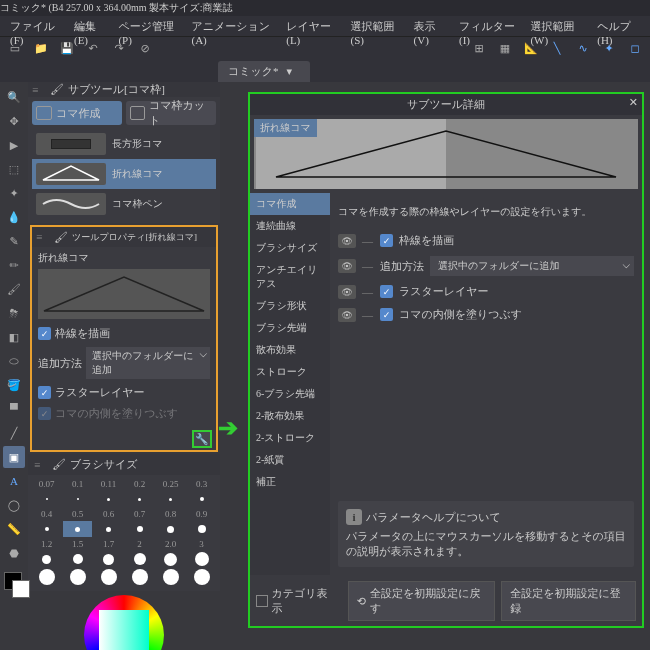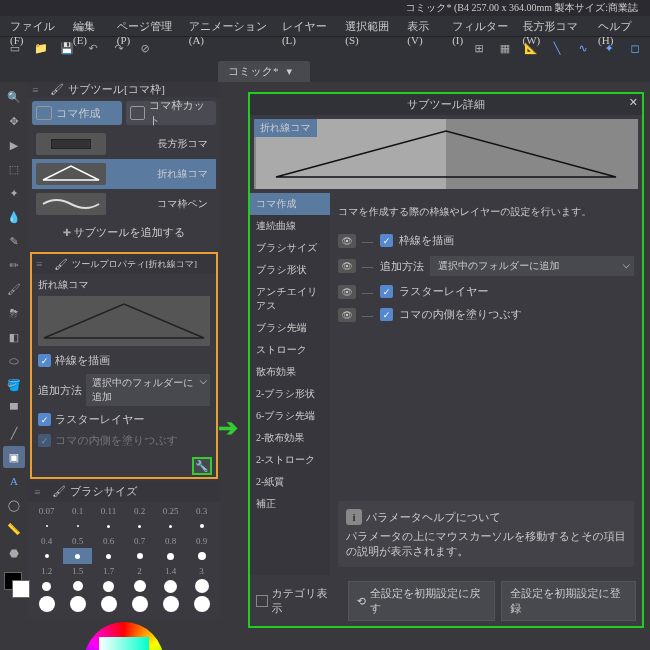--- a/index.html
+++ b/index.html
@@ -1,17 +1,17 @@
 <!DOCTYPE html>
 <html><head>
 <meta charset="utf-8">
 <style>
 *{margin:0;padding:0;box-sizing:border-box;font-family:'Meiryo','sans-serif';font-size:11px;color:#ccc}
 body{background:#38383d;width:650px;height:650px;overflow:hidden;position:relative}
-.titlebar{background:#2a2a30;height:16px;text-align:right;padding-right:12px;line-height:16px;font-size:10px}
+.titlebar{background:#2a2a30;height:16px;text-align:left;padding-right:2px;line-height:16px;font-size:10px}
 .menubar{background:#313138;height:20px;display:flex;padding:0 4px;gap:1px}
 .menubar span{padding:3px 6px;cursor:pointer}
 .toolbar-top{background:#313138;height:24px;border-top:1px solid #222;display:flex;align-items:center;gap:8px;padding:0 6px}
 .tb-ico{width:18px;height:18px;display:flex;align-items:center;justify-content:center;color:#aaa}
 .tab-row{background:#313138;height:22px;display:flex;align-items:end;padding-left:218px}
 .doc-tab{background:#48484f;padding:3px 18px 3px 10px;border-radius:3px 3px 0 0;font-size:10px;display:flex;gap:8px;align-items:center}
 .main{display:flex;height:568px}
 .tool-rail{width:28px;background:#38383d;display:flex;flex-direction:column;align-items:center;padding-top:4px;gap:2px}
 .tool-rail .ti{width:22px;height:22px;display:flex;align-items:center;justify-content:center;color:#aaa;border-radius:2px}
 .tool-rail .ti.sel{background:#5a7090;color:#fff}
@@ -20,21 +20,21 @@
 .hamb{width:14px;color:#888}
 .subtool-area{padding:4px;background:#3a3a40}
 .st-row{display:flex;gap:4px;margin-bottom:4px}
 .st-btn{flex:1;background:#4a4a52;border-radius:3px;padding:3px 4px;display:flex;align-items:center;gap:4px;height:24px;font-size:10px}
 .st-btn.sel{background:#5a7aa0}
 .st-ico{width:16px;height:14px;border:1px solid #999;border-radius:2px}
 .st-list{background:#3a3a40}
 .st-item{display:flex;align-items:center;padding:4px;gap:6px;height:30px}
 .st-item.sel{background:#5a7aa0}
 .st-prev{width:70px;height:22px;background:#555;border-radius:2px;display:flex;align-items:center;justify-content:center}
-.st-lbl{font-size:10px;flex:1;text-align:right;padding-right:4px}
+.st-lbl{font-size:10px;flex:1;text-align:left;padding-right:4px}
 .add-btn{text-align:center;padding:6px;font-size:10px;color:#aaa}
 .prop-box{border:2px solid #e8a030;margin:2px;background:#3a3a40}
 .prop-body{padding:4px 6px}
 .prop-prev{height:50px;background:#555;margin:4px 0;position:relative}
 .prop-row{display:flex;align-items:center;padding:3px 0;gap:4px;font-size:10px}
 .chk{width:13px;height:13px;background:#5588cc;border-radius:2px;display:flex;align-items:center;justify-content:center;color:#fff;font-size:9px}
 .sel-box{background:#48484f;padding:2px 14px 2px 6px;font-size:10px;position:relative;flex:1}
 .sel-box:after{content:'⌵';position:absolute;right:3px;top:1px}
 .wrench-row{display:flex;justify-content:flex-end;padding:2px 4px}
 .wrench{width:20px;height:18px;border:2px solid #3c3;display:flex;align-items:center;justify-content:center;background:#48484f}
@@ -84,21 +84,21 @@
 
 <div class="menubar">
   <span>ファイル(F)</span>
   <span>編集(E)</span>
   <span>ページ管理(P)</span>
   <span>アニメーション(A)</span>
   <span>レイヤー(L)</span>
   <span>選択範囲(S)</span>
   <span>表示(V)</span>
   <span>フィルター(I)</span>
-  <span>長方形コマ(W)</span>
+  <span>選択範囲(W)</span>
   <span>ヘルプ(H)</span>
 </div>
 
 <div class="toolbar-top">
   <span class="tb-ico">▭</span>
   <span class="tb-ico">📁</span>
   <span class="tb-ico">💾</span>
   <span class="tb-ico">↶</span>
   <span class="tb-ico">↷</span>
   <span class="tb-ico">⊘</span>
@@ -176,21 +176,20 @@
           <div class="st-lbl">折れ線コマ</div>
         </div>
         <div class="st-item">
           <div class="st-prev">
               <svg viewBox="0 0 60 20" style="width:60px;height:20px">
                 <path d="M2,10 Q15,2 30,10 T58,10" fill="none" stroke="#ddd" stroke-width="2"></path>
               </svg>
             </div>
           <div class="st-lbl">コマ枠ペン</div>
         </div>
-        <div class="add-btn">✚ <span>サブツールを追加する</span></div>
       </div>
     </div>
 
     <div class="prop-box">
       <div class="panel-hdr">
         <span class="hamb">≡</span>
         <span>🖌</span>
         <span style="font-size:9px">ツールプロパティ[折れ線コマ]</span>
       </div>
       <div class="prop-body">
@@ -282,21 +281,21 @@
           </div>
           <div class="dot">
             <div style="width:8px;height:8px"></div>
           </div>
         </div>
       <div class="bg-row">
           <div class="bg-cell">1.2</div>
           <div class="bg-cell">1.5</div>
           <div class="bg-cell">1.7</div>
           <div class="bg-cell">2</div>
-          <div class="bg-cell">1.4</div>
+          <div class="bg-cell">2.0</div>
           <div class="bg-cell">3</div>
         </div>
       <div class="bg-dots">
           <div class="dot">
             <div style="width:9px;height:9px"></div>
           </div>
           <div class="dot">
             <div style="width:10px;height:10px"></div>
           </div>
           <div class="dot">
@@ -358,26 +357,25 @@
           <rect x="0" y="0" width="190" height="70" fill="#aaa"></rect>
           <polygon points="20,58 190,12 360,58" fill="none" stroke="#111" stroke-width="1.5"></polygon>
         </svg>
       </div>
     </div>
     <div class="dlg-mid">
       <div class="cat-list">
         <div class="cat-item sel">コマ作成</div>
         <div class="cat-item">連続曲線</div>
         <div class="cat-item">ブラシサイズ</div>
+        <div class="cat-item">アンチエイリアス</div>
         <div class="cat-item">ブラシ形状</div>
-        <div class="cat-item">アンチエイリアス</div>
         <div class="cat-item">ブラシ先端</div>
+        <div class="cat-item">散布効果</div>
         <div class="cat-item">ストローク</div>
-        <div class="cat-item">散布効果</div>
-        <div class="cat-item">2-ブラシ形状</div>
         <div class="cat-item">6-ブラシ先端</div>
         <div class="cat-item">2-散布効果</div>
         <div class="cat-item">2-ストローク</div>
         <div class="cat-item">2-紙質</div>
         <div class="cat-item">補正</div>
       </div>
       <div class="param-area">
         <div class="param-desc">コマを作成する際の枠線やレイヤーの設定を行います。</div>
         <div class="param-row">
             <span class="eye">👁</span>

